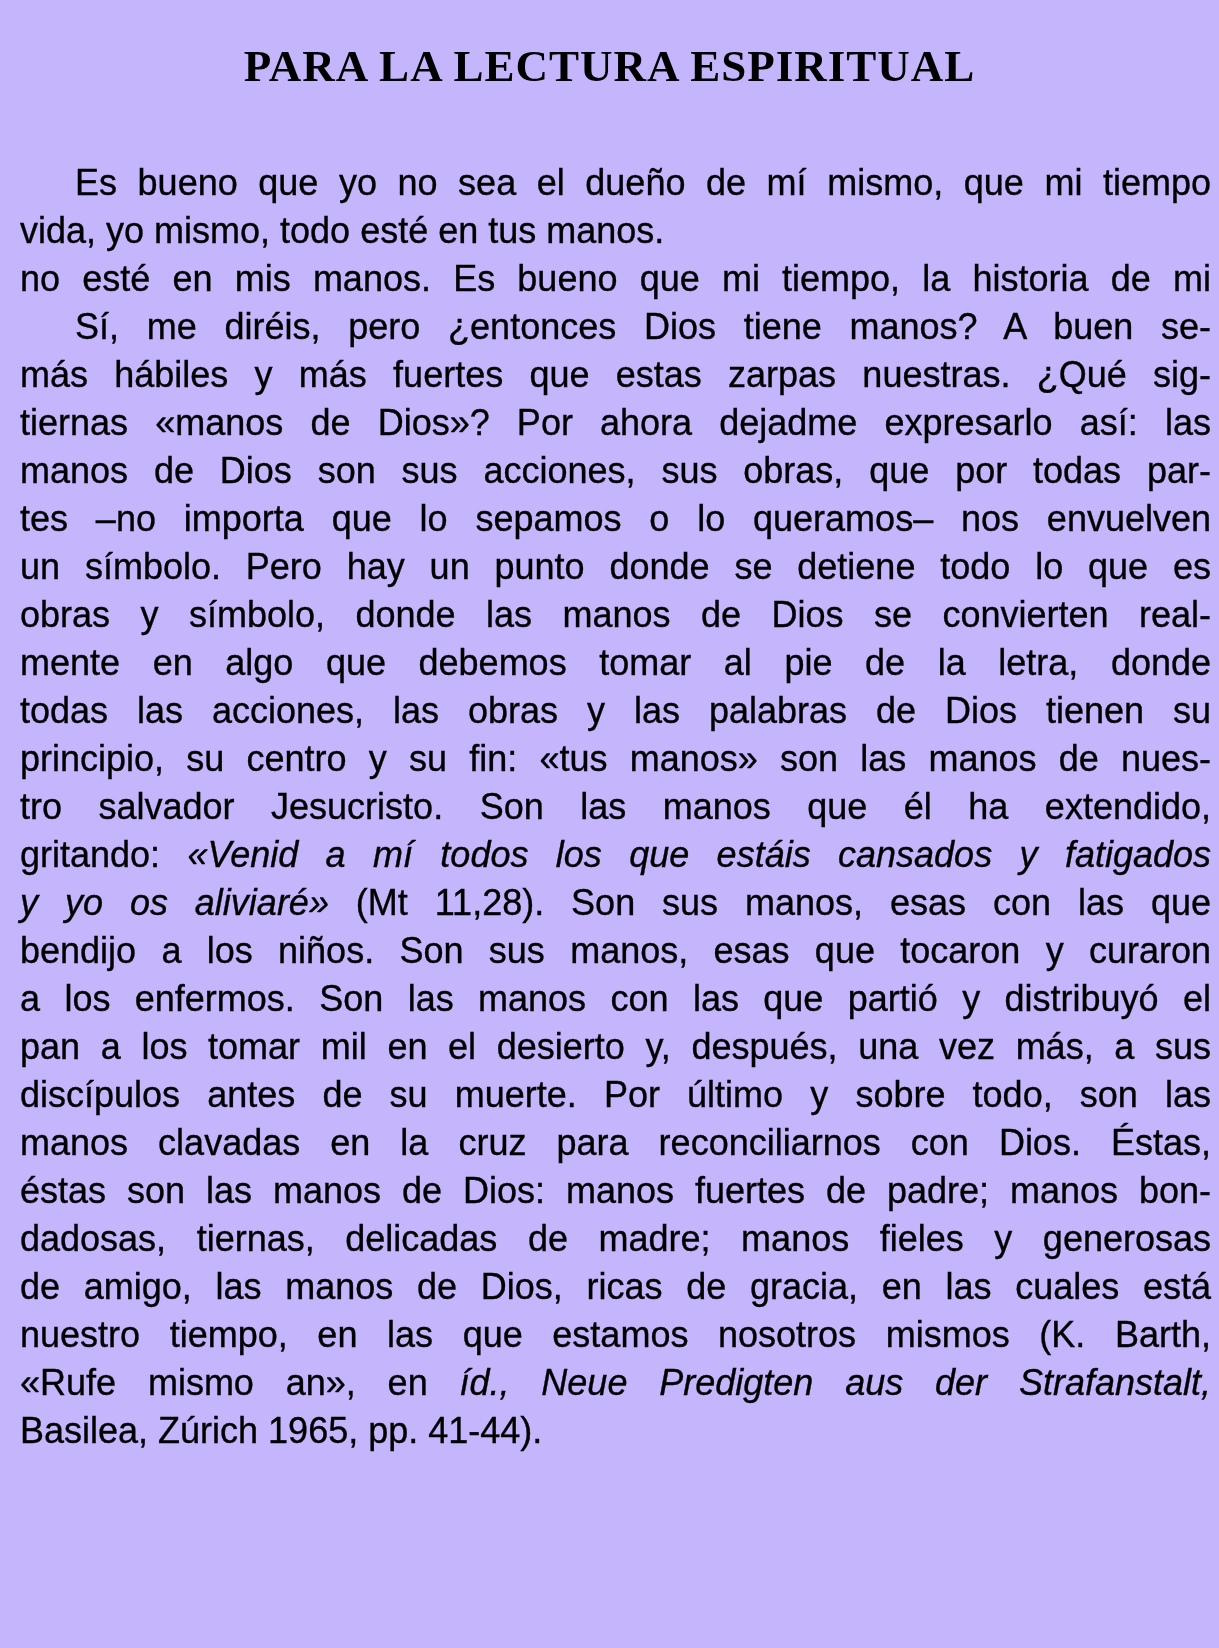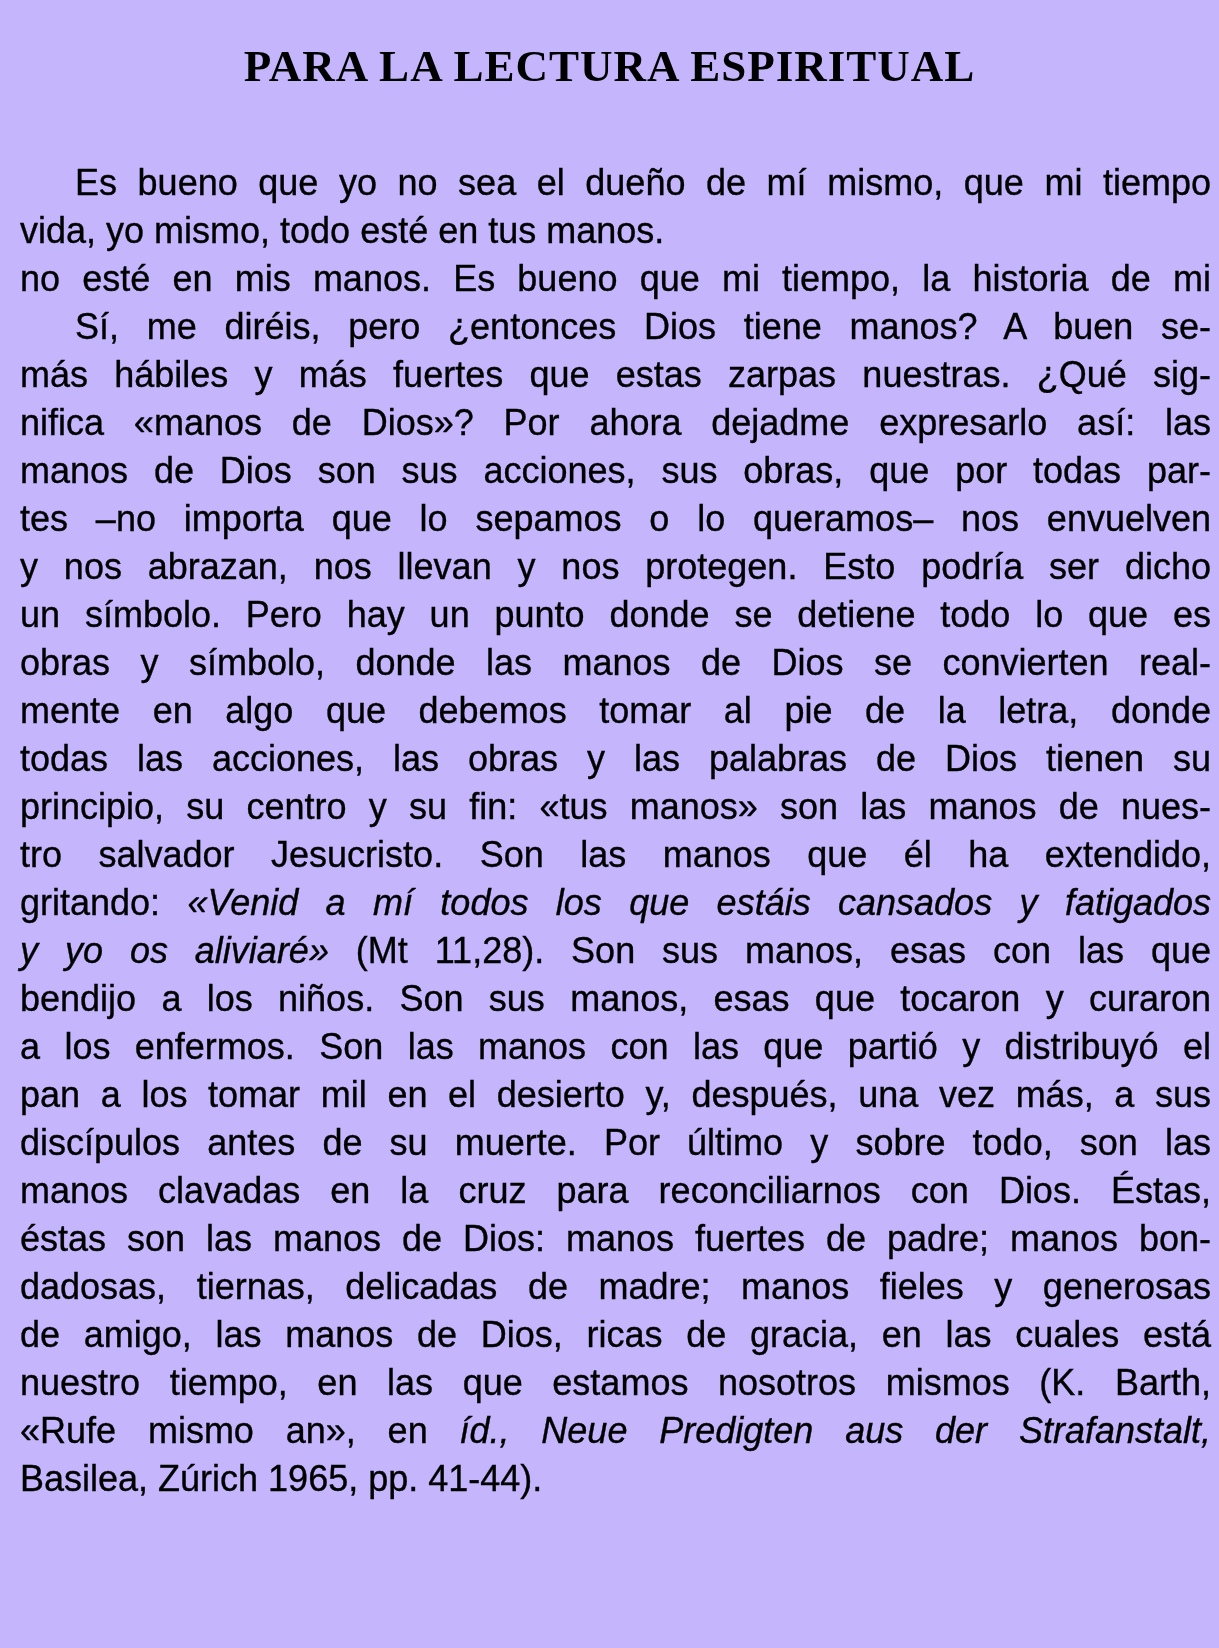--- a/index.html
+++ b/index.html
@@ -55,24 +55,23 @@
   <h1 class="title">PARA LA LECTURA ESPIRITUAL</h1>
   <div class="docbody">
       <div class="paragraph">
         <div class="line first"><span>Es bueno que yo no sea el dueño de mí mismo, que mi tiempo</span></div>
         <div class="line last"><span>vida, yo mismo, todo esté en tus manos.</span></div>
         <div class="line"><span>no esté en mis manos. Es bueno que mi tiempo, la historia de mi</span></div>
       </div>
       <div class="paragraph">
         <div class="line first"><span>Sí, me diréis, pero ¿entonces Dios tiene manos? A buen se-</span></div>
         <div class="line"><span>más hábiles y más fuertes que estas zarpas nuestras. ¿Qué sig-</span></div>
-        <div class="line"><span>nifica «manos de Dios»? Por ahora dejadme expresarlo así: las</span></div>
+        <div class="line"><span>tiernas «manos de Dios»? Por ahora dejadme expresarlo así: las</span></div>
         <div class="line"><span>manos de Dios son sus acciones, sus obras, que por todas par-</span></div>
         <div class="line"><span>tes –no importa que lo sepamos o lo queramos– nos envuelven</span></div>
-        <div class="line"><span>y nos abrazan, nos llevan y nos protegen. Esto podría ser dicho</span></div>
         <div class="line"><span>un símbolo. Pero hay un punto donde se detiene todo lo que es</span></div>
         <div class="line"><span>obras y símbolo, donde las manos de Dios se convierten real-</span></div>
         <div class="line"><span>mente en algo que debemos tomar al pie de la letra, donde</span></div>
         <div class="line"><span>todas las acciones, las obras y las palabras de Dios tienen su</span></div>
         <div class="line"><span>principio, su centro y su fin: «tus manos» son las manos de nues-</span></div>
         <div class="line"><span>tro salvador Jesucristo. Son las manos que él ha extendido,</span></div>
         <div class="line"><span>gritando: </span><span class="italic">«Venid a mí todos los que estáis cansados y fatigados</span></div>
         <div class="line"><span class="italic">y yo os aliviaré»</span><span> (Mt 11,28). Son sus manos, esas con las que</span></div>
         <div class="line"><span>bendijo a los niños. Son sus manos, esas que tocaron y curaron</span></div>
         <div class="line"><span>a los enfermos. Son las manos con las que partió y distribuyó el</span></div>

